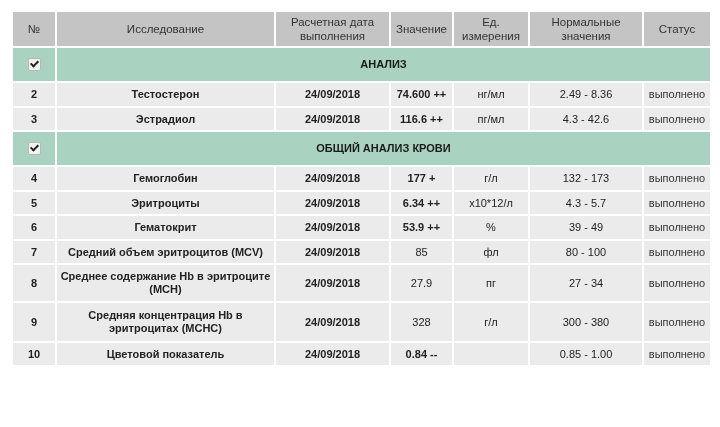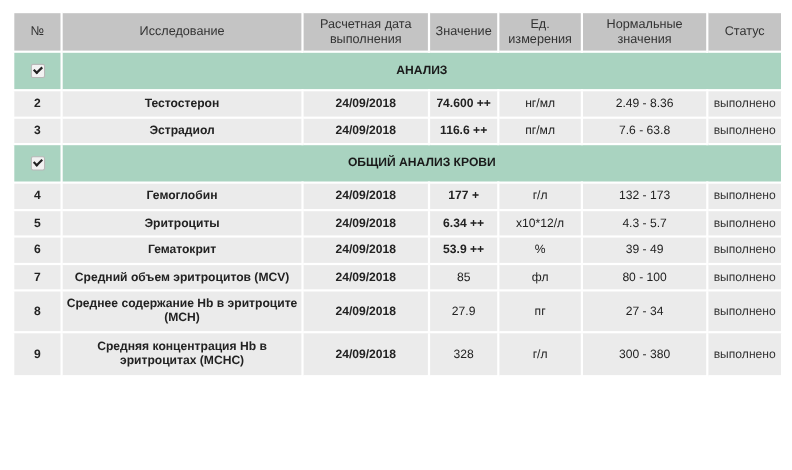--- a/index.html
+++ b/index.html
@@ -60,21 +60,21 @@
       <td>нг/мл</td>
       <td>2.49 - 8.36</td>
       <td class="status">выполнено</td>
     </tr>
     <tr style="height:24px">
       <td class="num">3</td>
       <td class="name">Эстрадиол</td>
       <td class="date">24/09/2018</td>
       <td class="val flag">116.6 ++</td>
       <td>пг/мл</td>
-      <td>7.6 - 63.8</td>
+      <td>4.3 - 42.6</td>
       <td class="status">выполнено</td>
     </tr>
 
     <tr class="group">
       <td><span class="chk"></span></td>
       <td colspan="6" class="title">ОБЩИЙ АНАЛИЗ КРОВИ</td>
     </tr>
     <tr style="height:25px">
       <td class="num">4</td>
       <td class="name">Гемоглобин</td>
@@ -122,14 +122,23 @@
     </tr>
     <tr style="height:40px">
       <td class="num">9</td>
       <td class="name" style="padding:0 20px">Средняя концентрация Hb в эритроцитах (MCHC)</td>
       <td class="date">24/09/2018</td>
       <td class="val">328</td>
       <td>г/л</td>
       <td>300 - 380</td>
       <td class="status">выполнено</td>
     </tr>
+    <tr style="height:24px">
+      <td class="num">10</td>
+      <td class="name">Цветовой показатель</td>
+      <td class="date">24/09/2018</td>
+      <td class="val flag">0.84 --</td>
+      <td></td>
+      <td>0.85 - 1.00</td>
+      <td class="status">выполнено</td>
+    </tr>
   </tbody>
 </table>
 
 </body></html>

